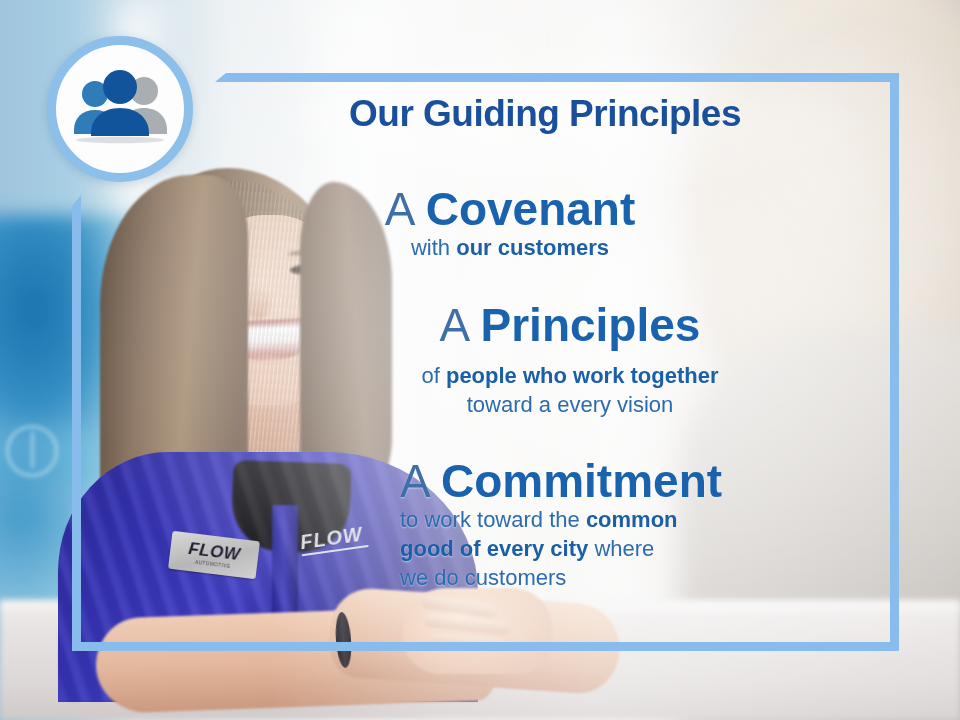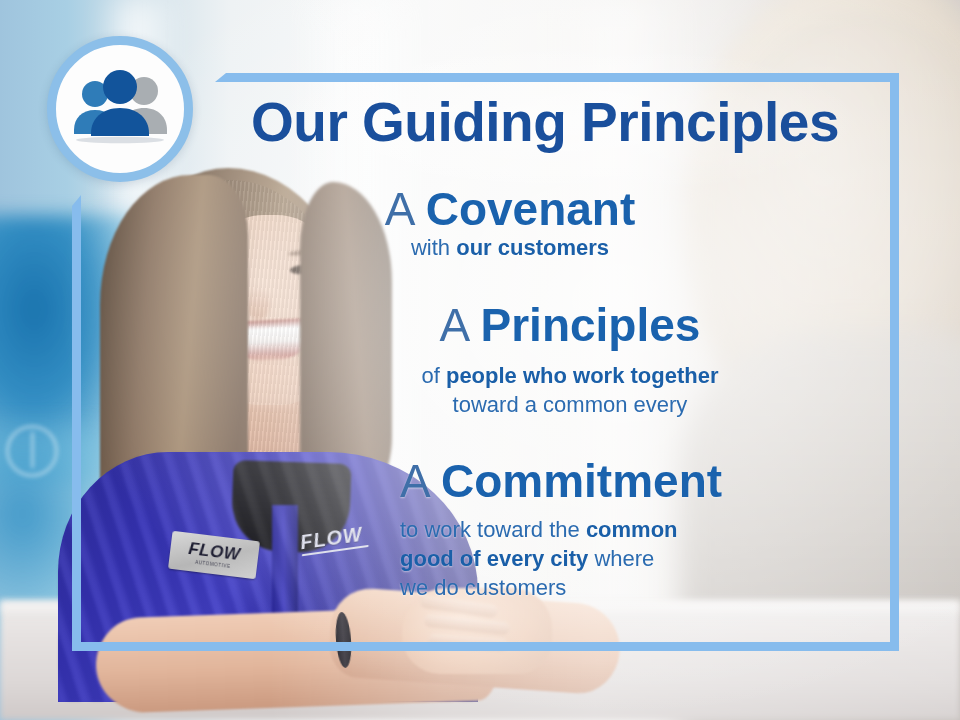--- a/index.html
+++ b/index.html
@@ -284,21 +284,21 @@
     box-sizing:border-box;
     box-shadow: 0 2px 10px rgba(40,70,110,.18);
     display:flex; align-items:center; justify-content:center;
   }
   .people-icon { width:104px; height:78px; display:block; }
 
   
   .headline {
     position:absolute; left:210px; top:95px; width:670px;
     text-align:center;
-    font-size:55px; font-weight:700; letter-spacing:-.5px;
+    font-size:37px; font-weight:700; letter-spacing:-.5px;
     color:#1a4f9c;
     line-height:1;
     text-shadow: 0 1px 2px rgba(255,255,255,.55);
   }
 
   .block { position:absolute; }
   .lead {
     font-size:46px; line-height:1.02; white-space:nowrap;
     text-shadow: 0 1px 2px rgba(255,255,255,.5);
   }
@@ -309,21 +309,21 @@
     font-size:22px; line-height:1.33; color:#2b6bb0;
     text-shadow: 0 1px 2px rgba(255,255,255,.5);
   }
   .sub b { font-weight:700; color:#1a5fa8; }
 
   .b-covenant   { left:300px; top:186px; width:420px; text-align:center; }
   .b-community  { left:330px; top:302px; width:480px; text-align:center; }
   .b-commitment { left:400px; top:458px; width:480px; text-align:left; }
   .b-covenant .sub  { }
   .b-community .sub { margin-top:12px; }
-  .b-commitment .sub{ margin-top:10px; }
+  .b-commitment .sub{ }
 </style>
 </head>
 <body>
 
 <div class="stage">
 
   <div class="photo">
     <div class="bg-room"></div>
     <div class="bg-col c1"></div>
     <div class="bg-col c2"></div>
@@ -409,21 +409,21 @@
       <span class="word">Covenant</span>
     </div>
     <div class="sub"><span>with </span><b>our customers</b></div>
   </div>
 
   <div class="block b-community">
     <div class="lead">
       <span class="art">A</span>
       <span class="word">Principles</span>
     </div>
-    <div class="sub"><span>of </span><b>people who work together</b><br><span>toward a common every</span></div>
+    <div class="sub"><span>of </span><b>people who work together</b><br><span>toward a every vision</span></div>
   </div>
 
   <div class="block b-commitment">
     <div class="lead">
       <span class="art">A</span>
       <span class="word">Commitment</span>
     </div>
     <div class="sub"><span>to work toward the </span><b>common</b><br><b>good of every city</b><span> where</span><br><span>we do customers</span></div>
   </div>
 

